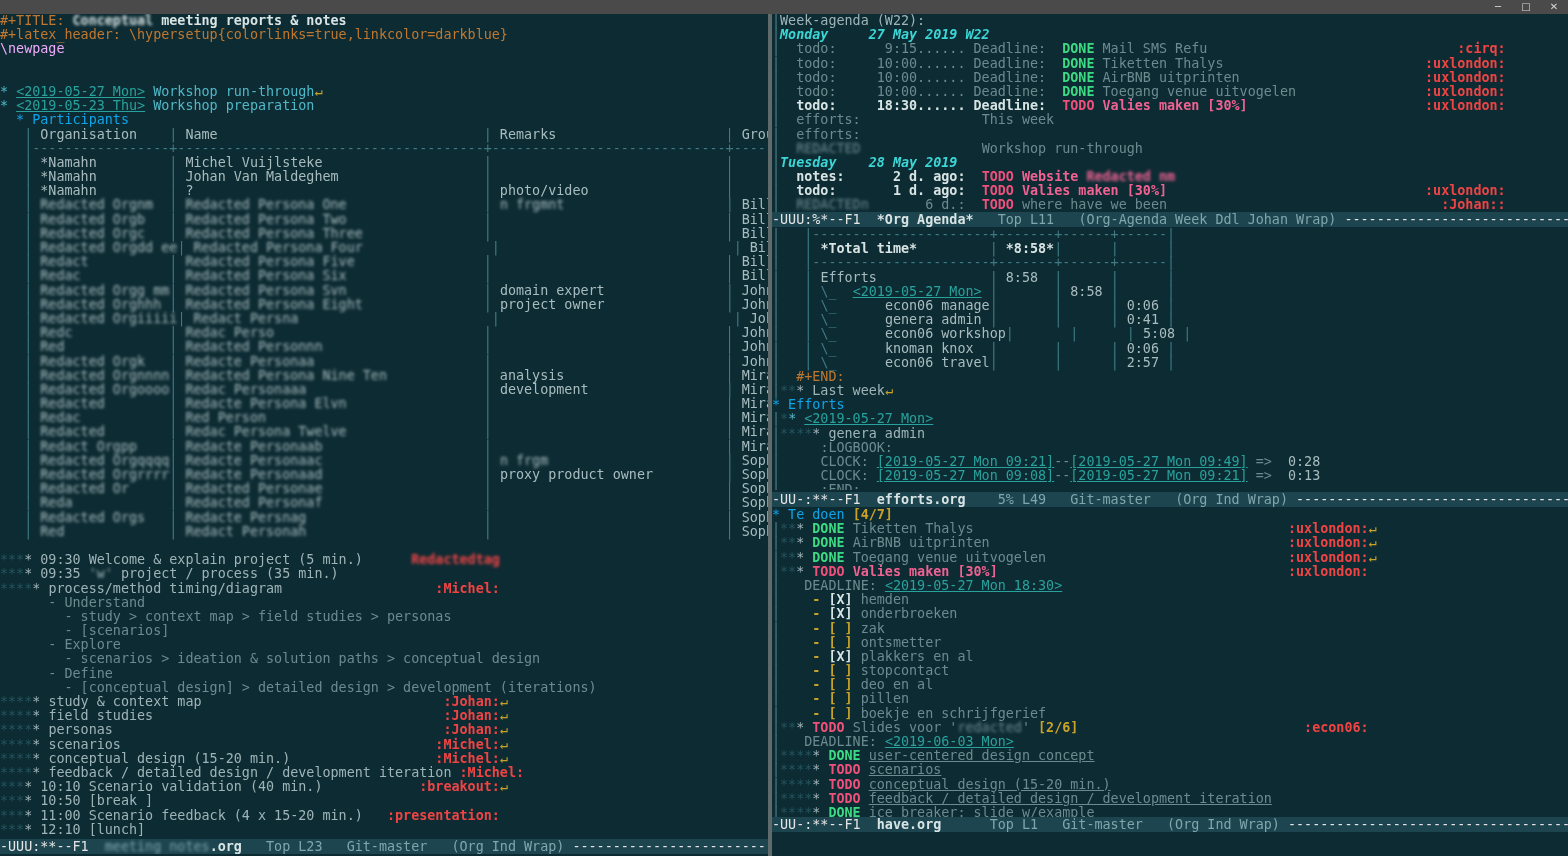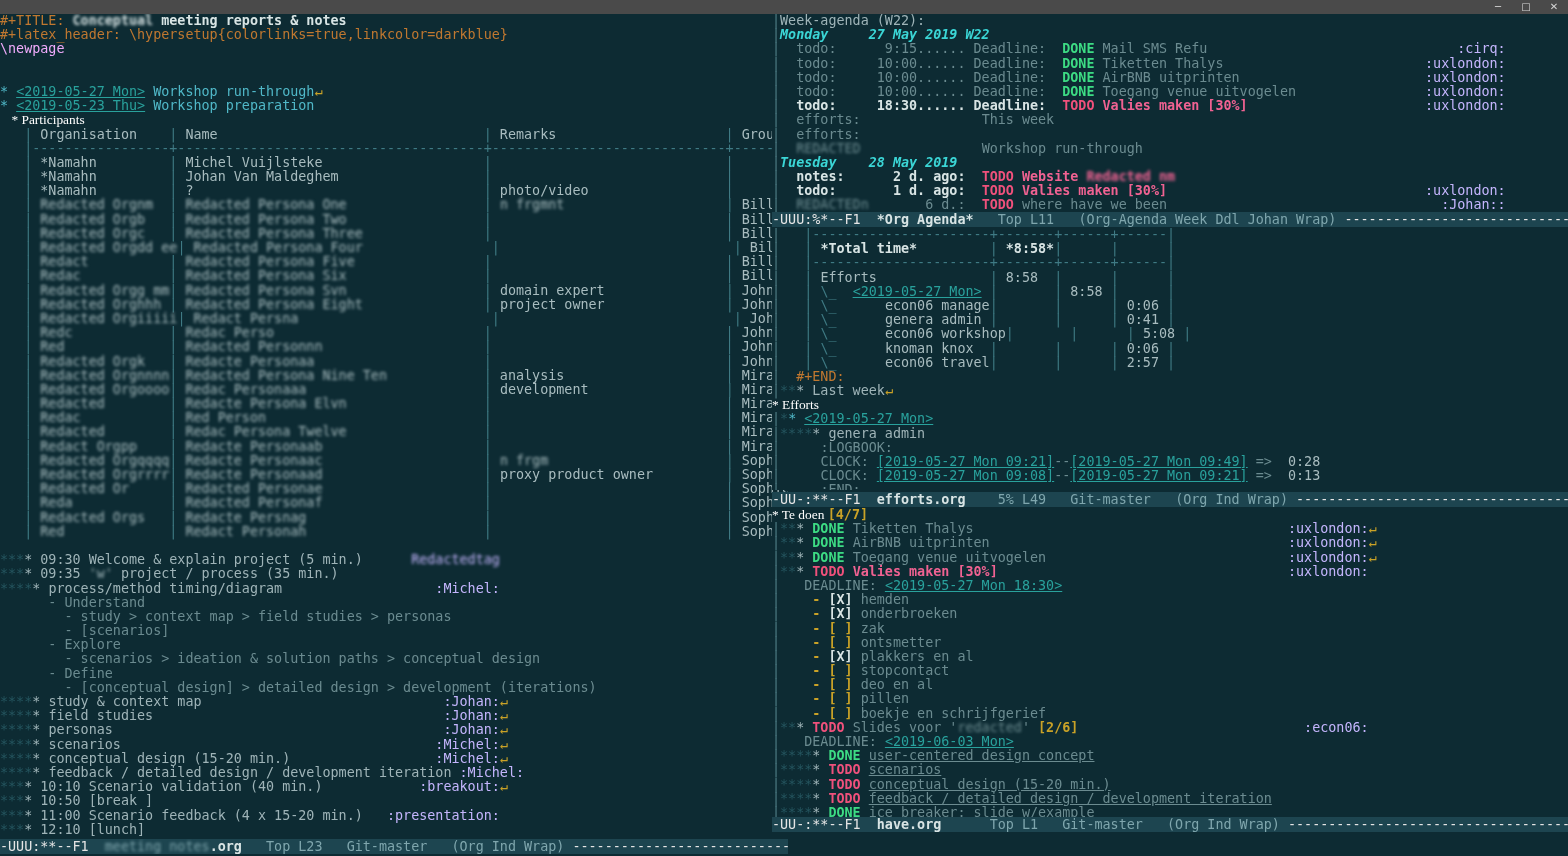--- a/index.html
+++ b/index.html
@@ -9,43 +9,43 @@
     font-size:13.4px;line-height:14.2px;
     -webkit-font-smoothing:antialiased;
   }
   .app{position:relative;width:1568px;height:856px;background:#0d2b33;}
 
   
   .titlebar{position:absolute;left:0;top:0;width:1568px;height:14px;background:#4a4a4a;display:flex;align-items:center;justify-content:flex-end;}
   .winbtn{width:28px;height:14px;display:flex;align-items:center;justify-content:center;color:#d6d6d6;font-size:10px;font-family:"DejaVu Sans",sans-serif;line-height:1;}
 
   
-  .frame{position:absolute;background:#0d2b33;overflow:hidden;padding-left:20px;}
+  .frame{position:absolute;background:#0d2b33;overflow:hidden;}
   .txt{white-space:pre;color:#9fb4b8;padding:0;}
   .txt .ln{height:14.2px;white-space:pre;}
 
   .divider-v{position:absolute;top:14px;width:4px;height:842px;background:#5f6a6a;}
 
   
   .modeline{position:absolute;left:0;right:0;height:15px;line-height:15px;
     background:#1d4550;color:#7fa6ad;white-space:pre;overflow:hidden;font-size:13.4px;}
   .modeline b{color:#d8e4e4;font-weight:bold;}
   .modeline .dim{color:#e5e5e5;}
   .modeline .blur{color:#7fa6ad;filter:blur(1.6px);}
 
   
   .kw      {color:#c07830;}
   .meta    {color:#f0abfc;}
   .lvl1    {color:#50b8c8;}
-  .lvl2    {color:#ffffff;font-family:Liberation Serif, serif;}
+  .lvl2    {color:#0ea5e9;}
   .lvl3    {color:#9fb4b8;text-align:right;}
   .stars   {color:#24545e;}
   .date    {color:#29a19c;text-decoration:underline;}
   .link    {color:#29a19c;text-decoration:underline;}
-  .tag     {color:#c4b5fd;font-weight:normal;}
+  .tag     {color:#ef4444;font-weight:bold;}
   .done    {color:#3ddc84;font-weight:bold;}
   .todo    {color:#f0517c;font-weight:bold;text-align:center;}
   .todotxt {color:#f06292;font-weight:bold;}
   .donetxt {color:#6b8b90;}
   .grey    {color:#6b8b90;}
   .tbl     {color:#3f7a84;}
   .cellw   {color:#a8bcbf;}
   .bold    {font-weight:bold;color:#d8e4e4;}
   .agdday  {color:#3bd6d6;font-weight:bold;font-style:italic;}
   .agdhdr  {color:#9fb4b8;}

